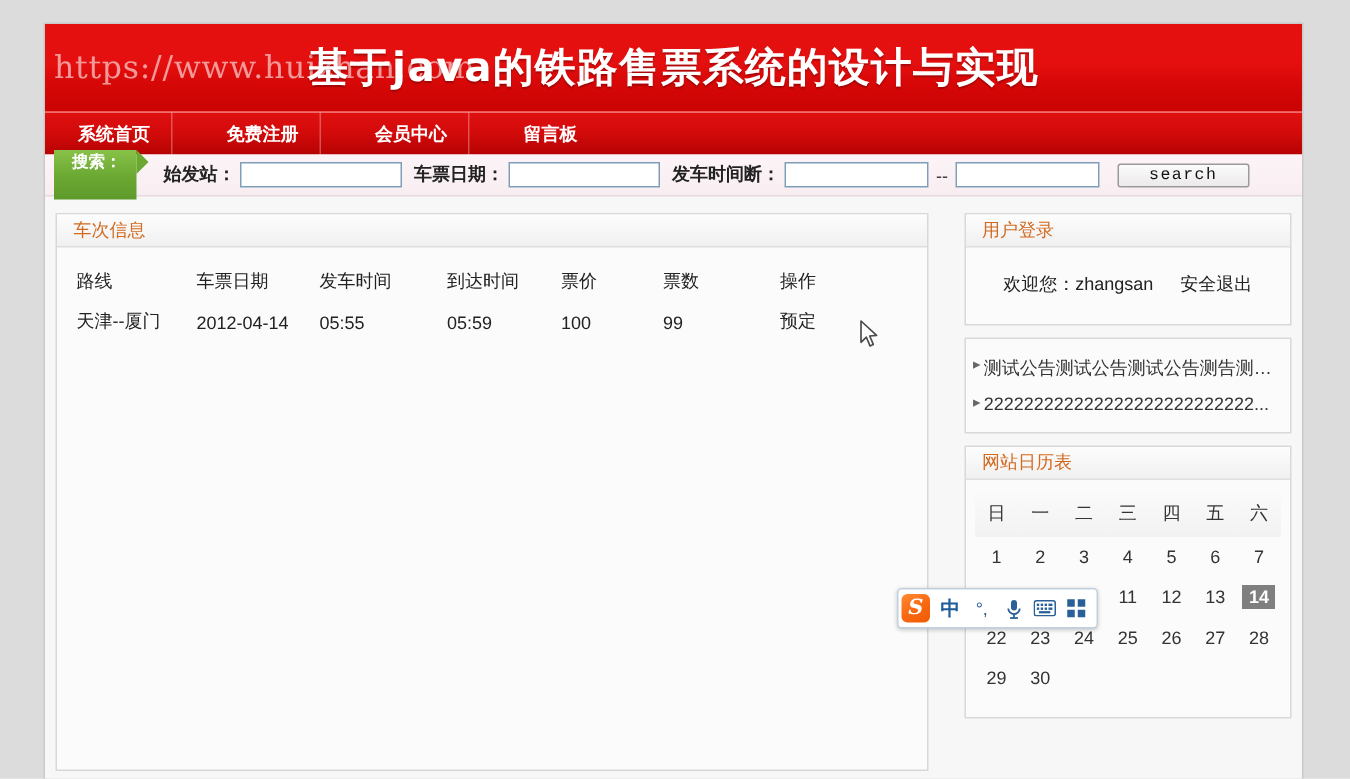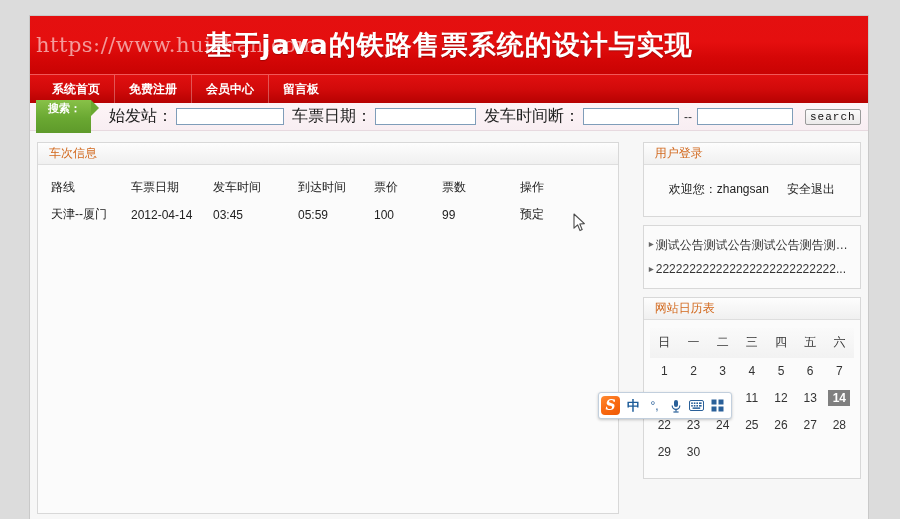--- a/index.html
+++ b/index.html
@@ -69,20 +69,21 @@
     pointer-events: none;
   }
   
   .navbar {
     height: 28px;
     background: linear-gradient(180deg,#e01010 0%, #d20a0a 50%, #b60202 100%);
     border-top: 1px solid #f05858;
     display: flex;
     align-items: center;
     padding-left: 8px;
+    gap: 22px;
   }
   .nav-item {
     color: #ffffff;
     font-size: 12px;
     font-weight: bold;
     padding: 0 14px;
     line-height: 28px;
     border-right: 1px solid rgba(255,255,255,.30);
     cursor: pointer;
     white-space: nowrap;
@@ -112,24 +113,25 @@
   .search-tab:after {
     content: "";
     position: absolute;
     right: -8px;
     top: 0;
     border-top: 8.5px solid transparent;
     border-bottom: 8.5px solid transparent;
     border-left: 8px solid #6aa832;
   }
   .search-label {
-    font-size: 16px;
+    font-size: 12px;
     color: #222;
     margin: 0 3px 0 8px;
     white-space: nowrap;
+    font-weight: bold;
   }
   .search-input {
     height: 15px;
     border: 1px solid #7f9db9;
     background: #ffffff;
     font-family: "Liberation Sans", sans-serif;
     font-size: 11px;
     padding: 0 2px;
     outline: none;
     box-sizing: content-box;
@@ -140,21 +142,21 @@
   .dashes {
     margin: 0 5px;
     color: #333;
     font-size: 12px;
   }
   .search-btn {
     margin-left: 12px;
     font-family: "Liberation Mono", "DejaVu Sans Mono", monospace;
     font-size: 11px;
     letter-spacing: 1px;
-    padding: 1px 4px;
+    padding: 1px 20px;
     background: linear-gradient(180deg,#fbfbfb 0%, #eceaea 100%);
     border: 1px solid #9a9a9a;
     border-radius: 2px;
     color: #111;
     cursor: pointer;
   }
   
   .content {
     display: flex;
     padding: 11px 7px 0 7px;
@@ -372,21 +374,21 @@
                   <th class="c3">到达时间</th>
                   <th class="c4">票价</th>
                   <th class="c5">票数</th>
                   <th>操作</th>
                 </tr>
               </thead>
               <tbody>
                 <tr>
                   <td class="c0">天津--厦门</td>
                   <td class="c1">2012-04-14</td>
-                  <td class="c2">03:45</td>
+                  <td class="c2">05:55</td>
                   <td class="c3">05:59</td>
                   <td class="c4">100</td>
                   <td class="c5">99</td>
                   <td><span class="op-link">预定</span></td>
                 </tr>
               </tbody>
             </table>
           </div>
         </div>
       </div>

